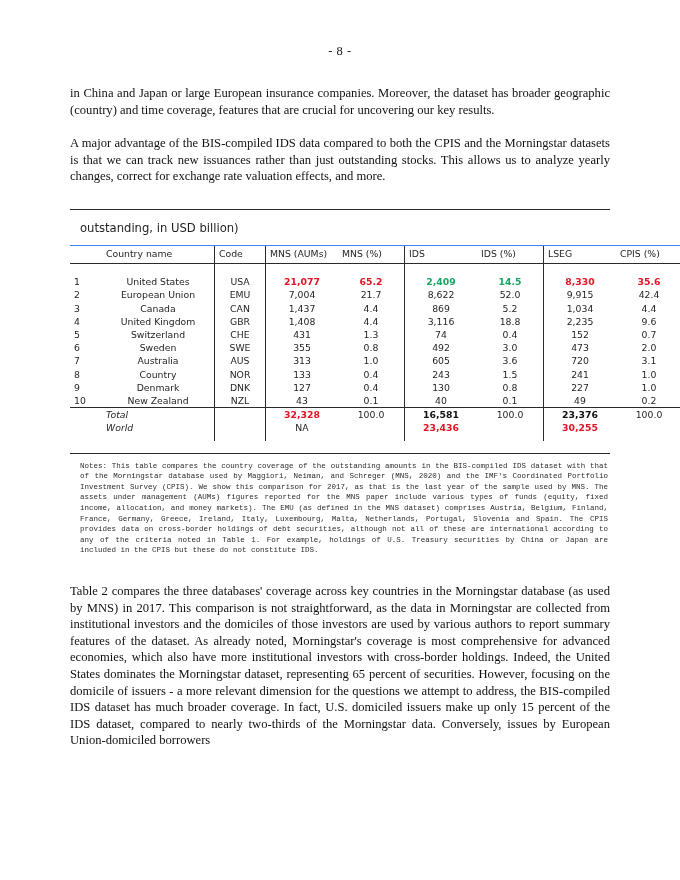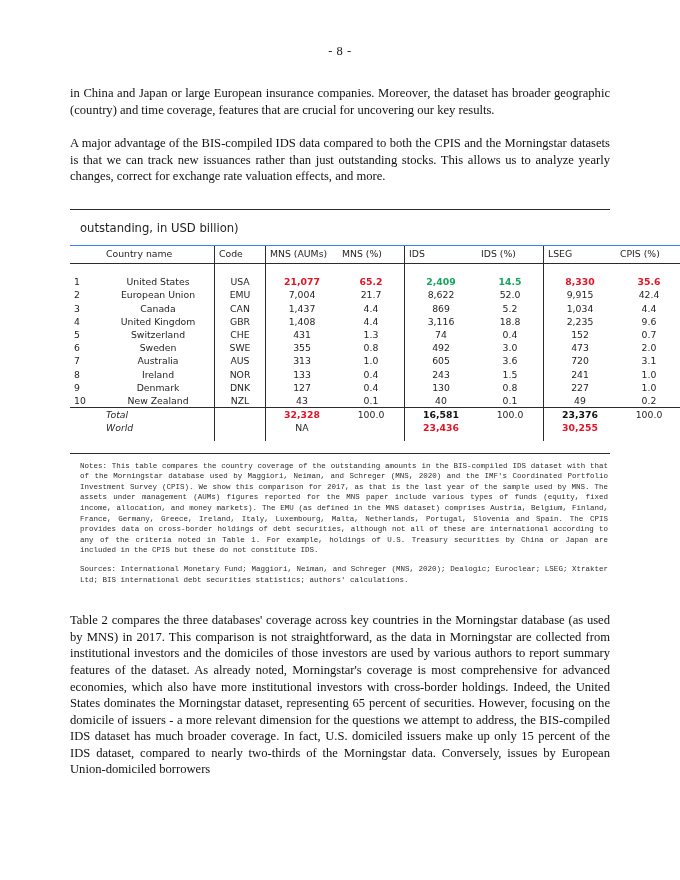--- a/index.html
+++ b/index.html
@@ -255,21 +255,21 @@
           <td class="c-val sep-l">313</td>
           <td class="c-pct">1.0</td>
           <td class="c-val sep-l">605</td>
           <td class="c-pct">3.6</td>
           <td class="c-val sep-l">720</td>
           <td class="c-pct">3.1</td>
         </tr>
 
         <tr>
           <td class="c-num">8</td>
-          <td class="c-name">Ireland</td>
+          <td class="c-name">Country</td>
           <td class="c-code sep-l">NOR</td>
           <td class="c-val sep-l">133</td>
           <td class="c-pct">0.4</td>
           <td class="c-val sep-l">243</td>
           <td class="c-pct">1.5</td>
           <td class="c-val sep-l">241</td>
           <td class="c-pct">1.0</td>
         </tr>
 
         <tr>
@@ -331,19 +331,18 @@
           <td class="sep-l"></td>
             <td></td>
         </tr>
       </tbody>
     </table>
 
     <div class="rule-bottom"></div>
 
     <div class="notes">
       <p>Notes: This table compares the country coverage of the outstanding amounts in the BIS-compiled IDS dataset with that of the Morningstar database used by Maggiori, Neiman, and Schreger (MNS, 2020) and the IMF's Coordinated Portfolio Investment Survey (CPIS). We show this comparison for 2017, as that is the last year of the sample used by MNS. The assets under management (AUMs) figures reported for the MNS paper include various types of funds (equity, fixed income, allocation, and money markets). The EMU (as defined in the MNS dataset) comprises Austria, Belgium, Finland, France, Germany, Greece, Ireland, Italy, Luxembourg, Malta, Netherlands, Portugal, Slovenia and Spain. The CPIS provides data on cross-border holdings of debt securities, although not all of these are international according to any of the criteria noted in Table 1. For example, holdings of U.S. Treasury securities by China or Japan are included in the CPIS but these do not constitute IDS.</p>
-      <p>Sources: International Monetary Fund; Maggiori, Neiman, and Schreger (MNS, 2020); Dealogic; Euroclear; LSEG; Xtrakter Ltd; BIS international debt securities statistics; authors' calculations.</p>
     </div>
   </div>
 
   <p class="body-par after-table">Table 2 compares the three databases' coverage across key countries in the Morningstar database (as used by MNS) in 2017. This comparison is not straightforward, as the data in Morningstar are collected from institutional investors and the domiciles of those investors are used by various authors to report summary features of the dataset. As already noted, Morningstar's coverage is most comprehensive for advanced economies, which also have more institutional investors with cross-border holdings. Indeed, the United States dominates the Morningstar dataset, representing 65 percent of securities. However, focusing on the domicile of issuers - a more relevant dimension for the questions we attempt to address, the BIS-compiled IDS dataset has much broader coverage. In fact, U.S. domiciled issuers make up only 15 percent of the IDS dataset, compared to nearly two-thirds of the Morningstar data. Conversely, issues by European Union-domiciled borrowers</p>
 
 </div>
 
 </body></html>

